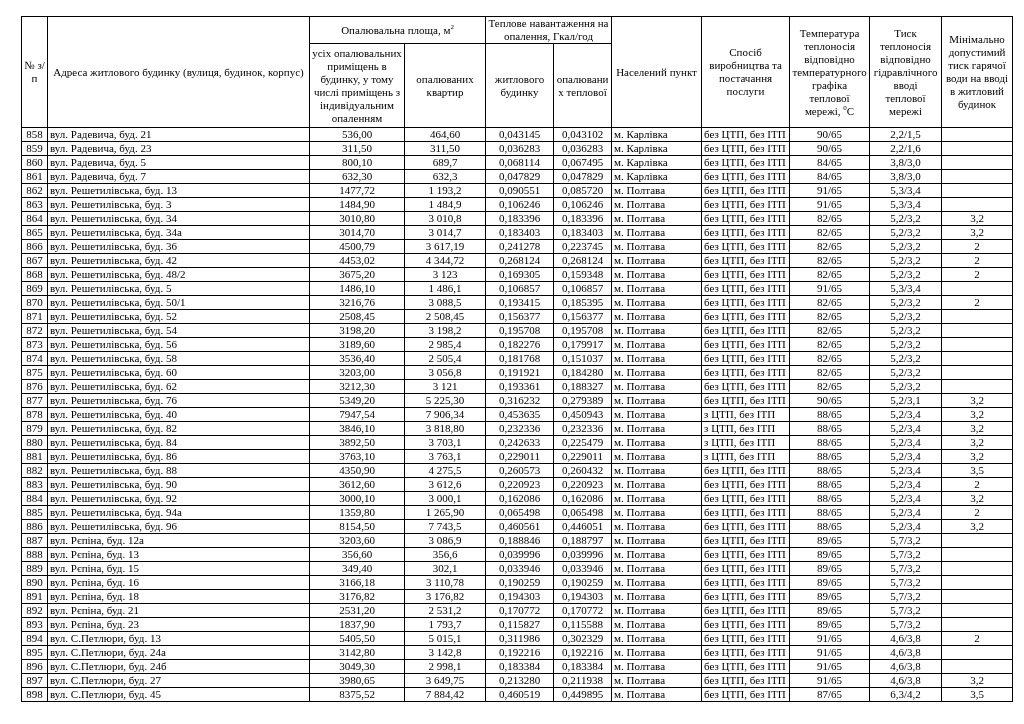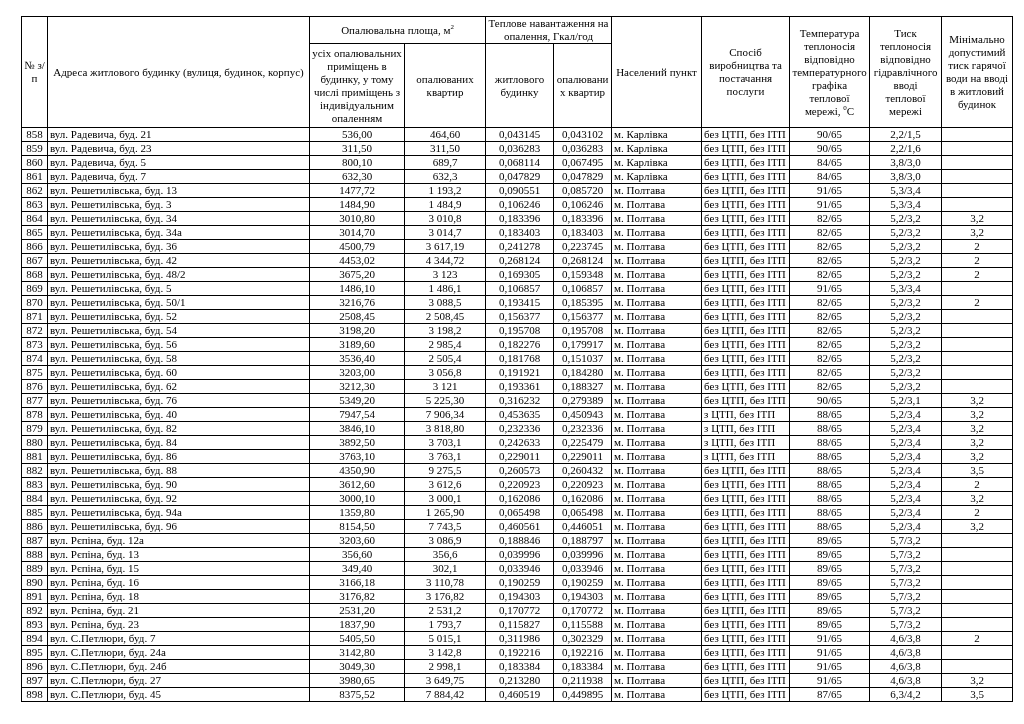--- a/index.html
+++ b/index.html
@@ -60,21 +60,21 @@
         <th rowspan="2">Населений пункт</th>
         <th rowspan="2">Спосіб виробництва та постачання послуги</th>
         <th rowspan="2"><span>Температура теплоносія відповідно температурного графіка теплової мережі, </span><sup>0</sup><span>С</span></th>
         <th rowspan="2">Тиск теплоносія відповідно гідравлічного вводі теплової мережі</th>
         <th rowspan="2">Мінімально допустимий тиск гарячої води на вводі в житловий будинок</th>
       </tr>
       <tr style="height:84px">
         <th>усіх опалювальних приміщень в будинку, у тому числі приміщень з індивідуальним опаленням</th>
         <th>опалюваних квартир</th>
         <th>житлового будинку</th>
-        <th>опалювани х квартир</th>
+        <th>опалювани х теплової</th>
       </tr>
     </thead>
     <tbody id="tbody">
         <tr>
           <td class="c">858</td>
           <td class="l">вул. Радевича, буд. 21</td>
           <td class="c">536,00</td>
           <td class="c soft">464,60</td>
           <td class="c">0,043145</td>
           <td class="c">0,043102</td>
@@ -380,21 +380,21 @@
           <td class="l">м. Полтава</td>
           <td class="l">з ЦТП, без ІТП</td>
           <td class="c">88/65</td>
           <td class="c">5,2/3,4</td>
           <td class="c">3,2</td>
         </tr>
         <tr>
           <td class="c">882</td>
           <td class="l">вул. Решетилівська, буд. 88</td>
           <td class="c">4350,90</td>
-          <td class="c soft">9 275,5</td>
+          <td class="c soft">4 275,5</td>
           <td class="c">0,260573</td>
           <td class="c">0,260432</td>
           <td class="l">м. Полтава</td>
           <td class="l">без ЦТП, без ІТП</td>
           <td class="c">88/65</td>
           <td class="c">5,2/3,4</td>
           <td class="c">3,5</td>
         </tr>
         <tr>
           <td class="c">883</td>
@@ -534,21 +534,21 @@
           <td class="c">0,115827</td>
           <td class="c">0,115588</td>
           <td class="l">м. Полтава</td>
           <td class="l">без ЦТП, без ІТП</td>
           <td class="c">89/65</td>
           <td class="c">5,7/3,2</td>
           <td class="c"></td>
         </tr>
         <tr>
           <td class="c">894</td>
-          <td class="l">вул. С.Петлюри, буд. 7</td>
+          <td class="l">вул. С.Петлюри, буд. 13</td>
           <td class="c">5405,50</td>
           <td class="c soft">5 015,1</td>
           <td class="c">0,311986</td>
           <td class="c">0,302329</td>
           <td class="l">м. Полтава</td>
           <td class="l">без ЦТП, без ІТП</td>
           <td class="c">91/65</td>
           <td class="c">4,6/3,8</td>
           <td class="c">2</td>
         </tr>

